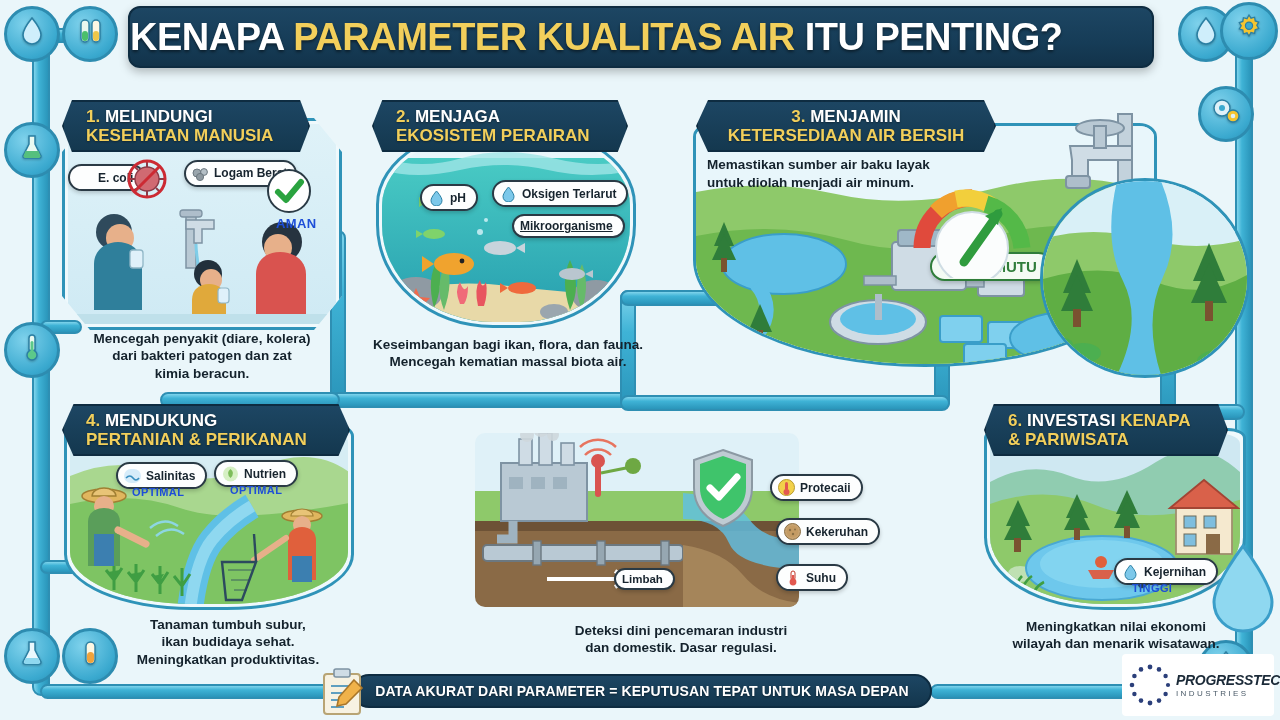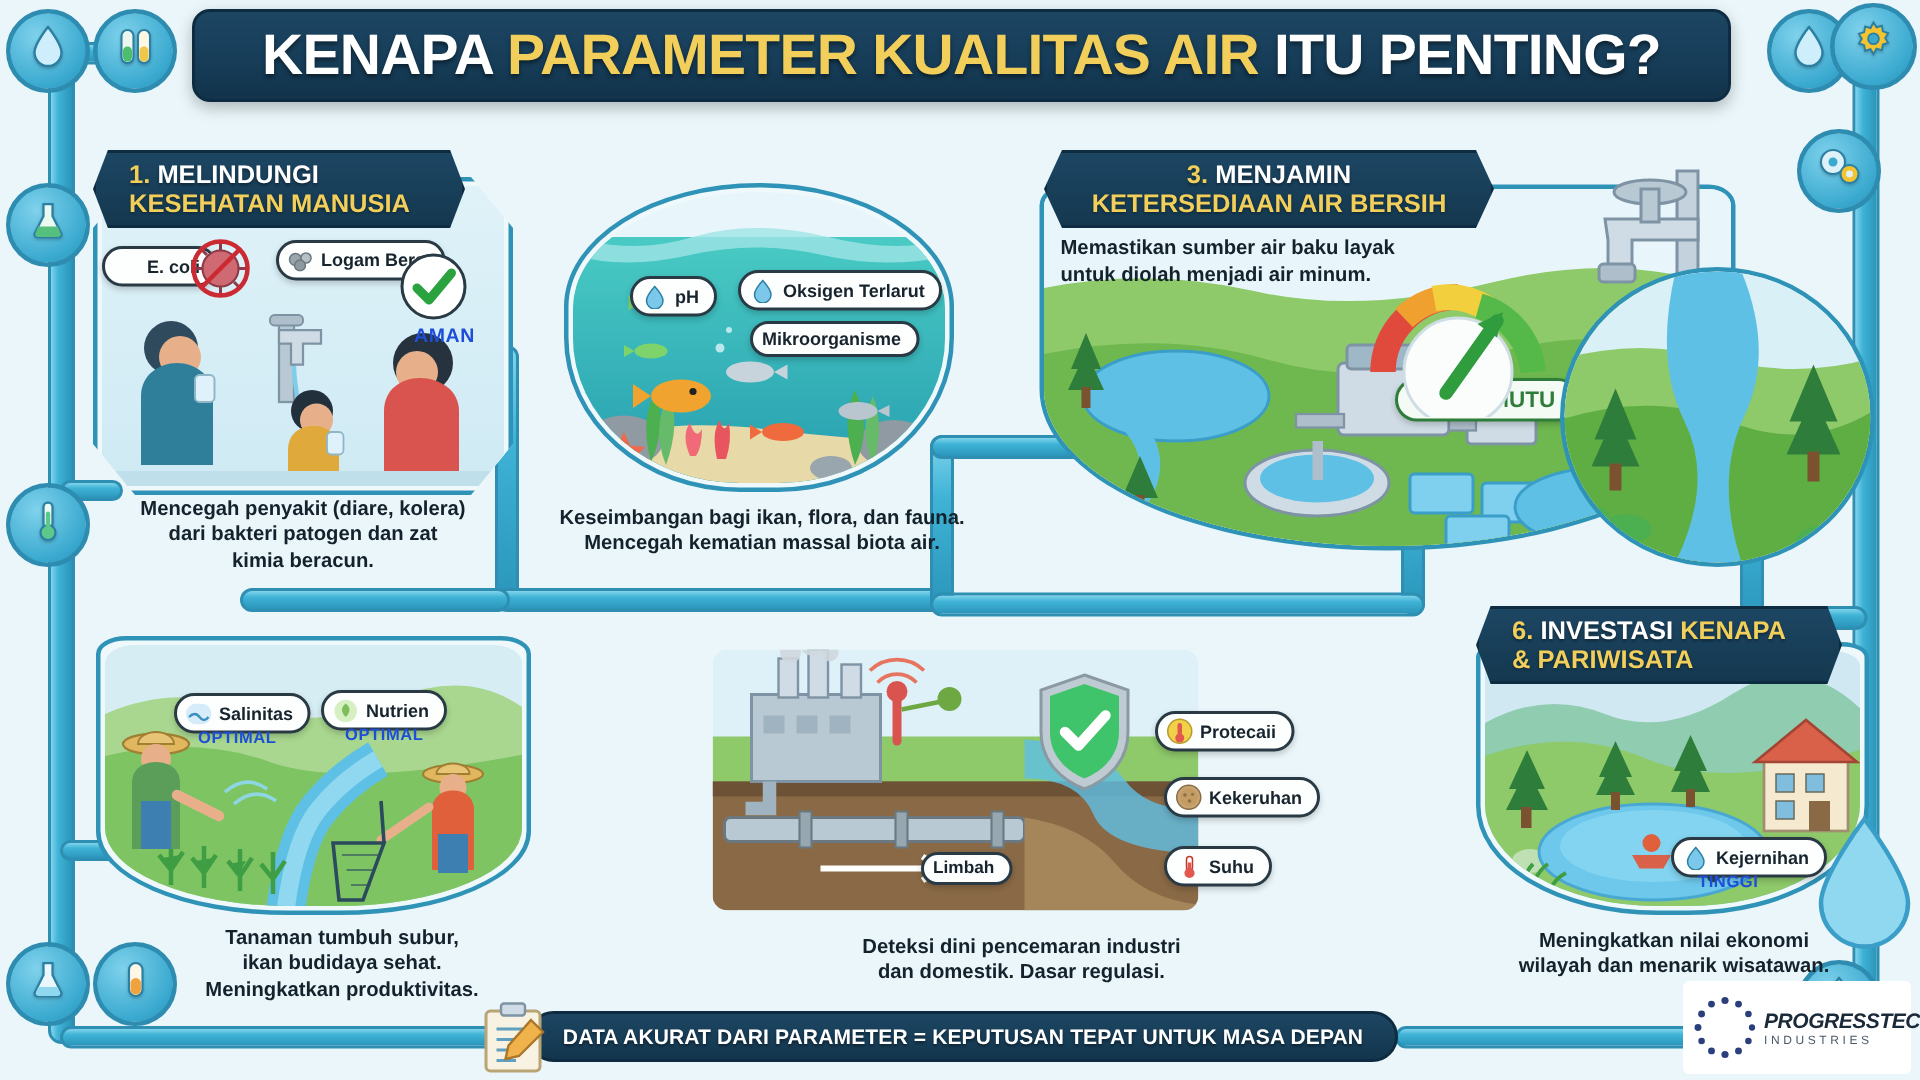--- a/index.html
+++ b/index.html
@@ -30,21 +30,21 @@
     z-index: 3;
   }
   .node .glyph { filter: drop-shadow(0 1px 1px rgba(0,0,0,.25)); }
 
   
   .title-bar {
     position: absolute; left: 128px; top: 6px; width: 1026px; height: 62px;
     background: linear-gradient(180deg,#1d4663 0%,#163c57 60%,#12334a 100%);
     border-radius: 12px;
     border: 2px solid #0e2c41;
-    display: flex; align-items: center; justify-content: center;
+    display: flex; align-items: center; 
     z-index: 6;
     box-shadow: 0 4px 10px rgba(0,0,0,.25);
   }
   .title-bar h1 {
     font-size: 38px; letter-spacing: -.5px; font-weight: bold;
     white-space: nowrap; line-height: 1;
     text-shadow: 0 2px 3px rgba(0,0,0,.45);
   }
   .t-w { color: #ffffff; }
   .t-y { color: #f2cf5b; }
@@ -406,23 +406,27 @@
       <span>pH</span>
     </div>
     <div class="badge" style="left:116px; top:58px;">
       <span class="bi">
         <svg width="13" height="16" viewBox="0 0 13 16">
             <path d="M6.5 1C6.5 1 1 7 1 10.5A5.5 5.5 0 0012 10.5C12 7 6.5 1 6.5 1z" fill="#7cc8ea" stroke="#2a7fa3" stroke-width="1"></path>
           </svg>
       </span>
       <span>Oksigen Terlarut</span>
     </div>
-    <div class="badge" style="left:124px; top:92px;">
+    <div class="badge" style="left:136px; top:92px;text-decoration:underline;">
       <span>Mikroorganisme</span>
     </div>
+  </div>
+  <div class="ribbon" style="left:372px; top:100px; width:256px; height:52px;">
+    <div class="l1"><span class="num">2.</span> <span>MENJAGA</span></div>
+    <div class="l2">EKOSISTEM PERAIRAN</div>
   </div>
   <div class="caption" style="left:358px; top:336px; width:300px; white-space:pre-line;">Keseimbangan bagi ikan, flora, dan fauna.
 Mencegah kematian massal biota air.</div>
 
   <div class="card" style="left:690px; top:120px; width:470px; height:250px;">
     <div class="card-body" style="border-radius:18px 18px 50% 50% / 14px 14px 44% 44%; border:none; background:transparent;">
       <div class="scene" style="border-radius:18px 18px 50% 50% / 14px 14px 44% 44%; border:3px solid #2f93b8;">
         <svg width="464" height="244" viewBox="0 0 464 244" style="position:absolute;left:0;top:0;">
           <rect x="0" y="0" width="464" height="244" fill="#e8f6fb"></rect>
           <path d="M0 66q70-14 140 2t160-6 164 8v174H0z" fill="#8ec96a"></path>
@@ -584,20 +588,24 @@
       <span class="bi">
         <svg width="17" height="16" viewBox="0 0 17 16">
             <circle cx="8.5" cy="8" r="7.5" fill="#d6f0c4"></circle>
             <path d="M8.5 3q5 4 0 9-5-5 0-9z" fill="#7dbd5a"></path>
           </svg>
       </span>
       <span>Nutrien</span>
     </div>
     <div class="sub-lbl" style="left:166px; top:60px;">OPTIMAL</div>
   </div>
+  <div class="ribbon" style="left:62px; top:404px; width:288px; height:52px;">
+    <div class="l1"><span class="num">4.</span> <span>MENDUKUNG</span></div>
+    <div class="l2">PERTANIAN &amp; PERIKANAN</div>
+  </div>
   <div class="caption" style="left:96px; top:616px; width:264px; white-space:pre-line;">Tanaman tumbuh subur,
 ikan budidaya sehat.
 Meningkatkan produktivitas.</div>
 
   <div class="card" style="left:472px; top:430px; width:330px; height:180px;">
     <div class="card-body" style="border-radius:12px; border:none; background:transparent;">
       <div class="scene" style="border-radius:10px;">
         <svg width="324" height="174" viewBox="0 0 324 174" style="position:absolute;left:0;top:0;">
           <rect width="324" height="174" fill="#dff1f8"></rect>
           <path d="M0 58h324v34H0z" fill="#8ec96a"></path>

